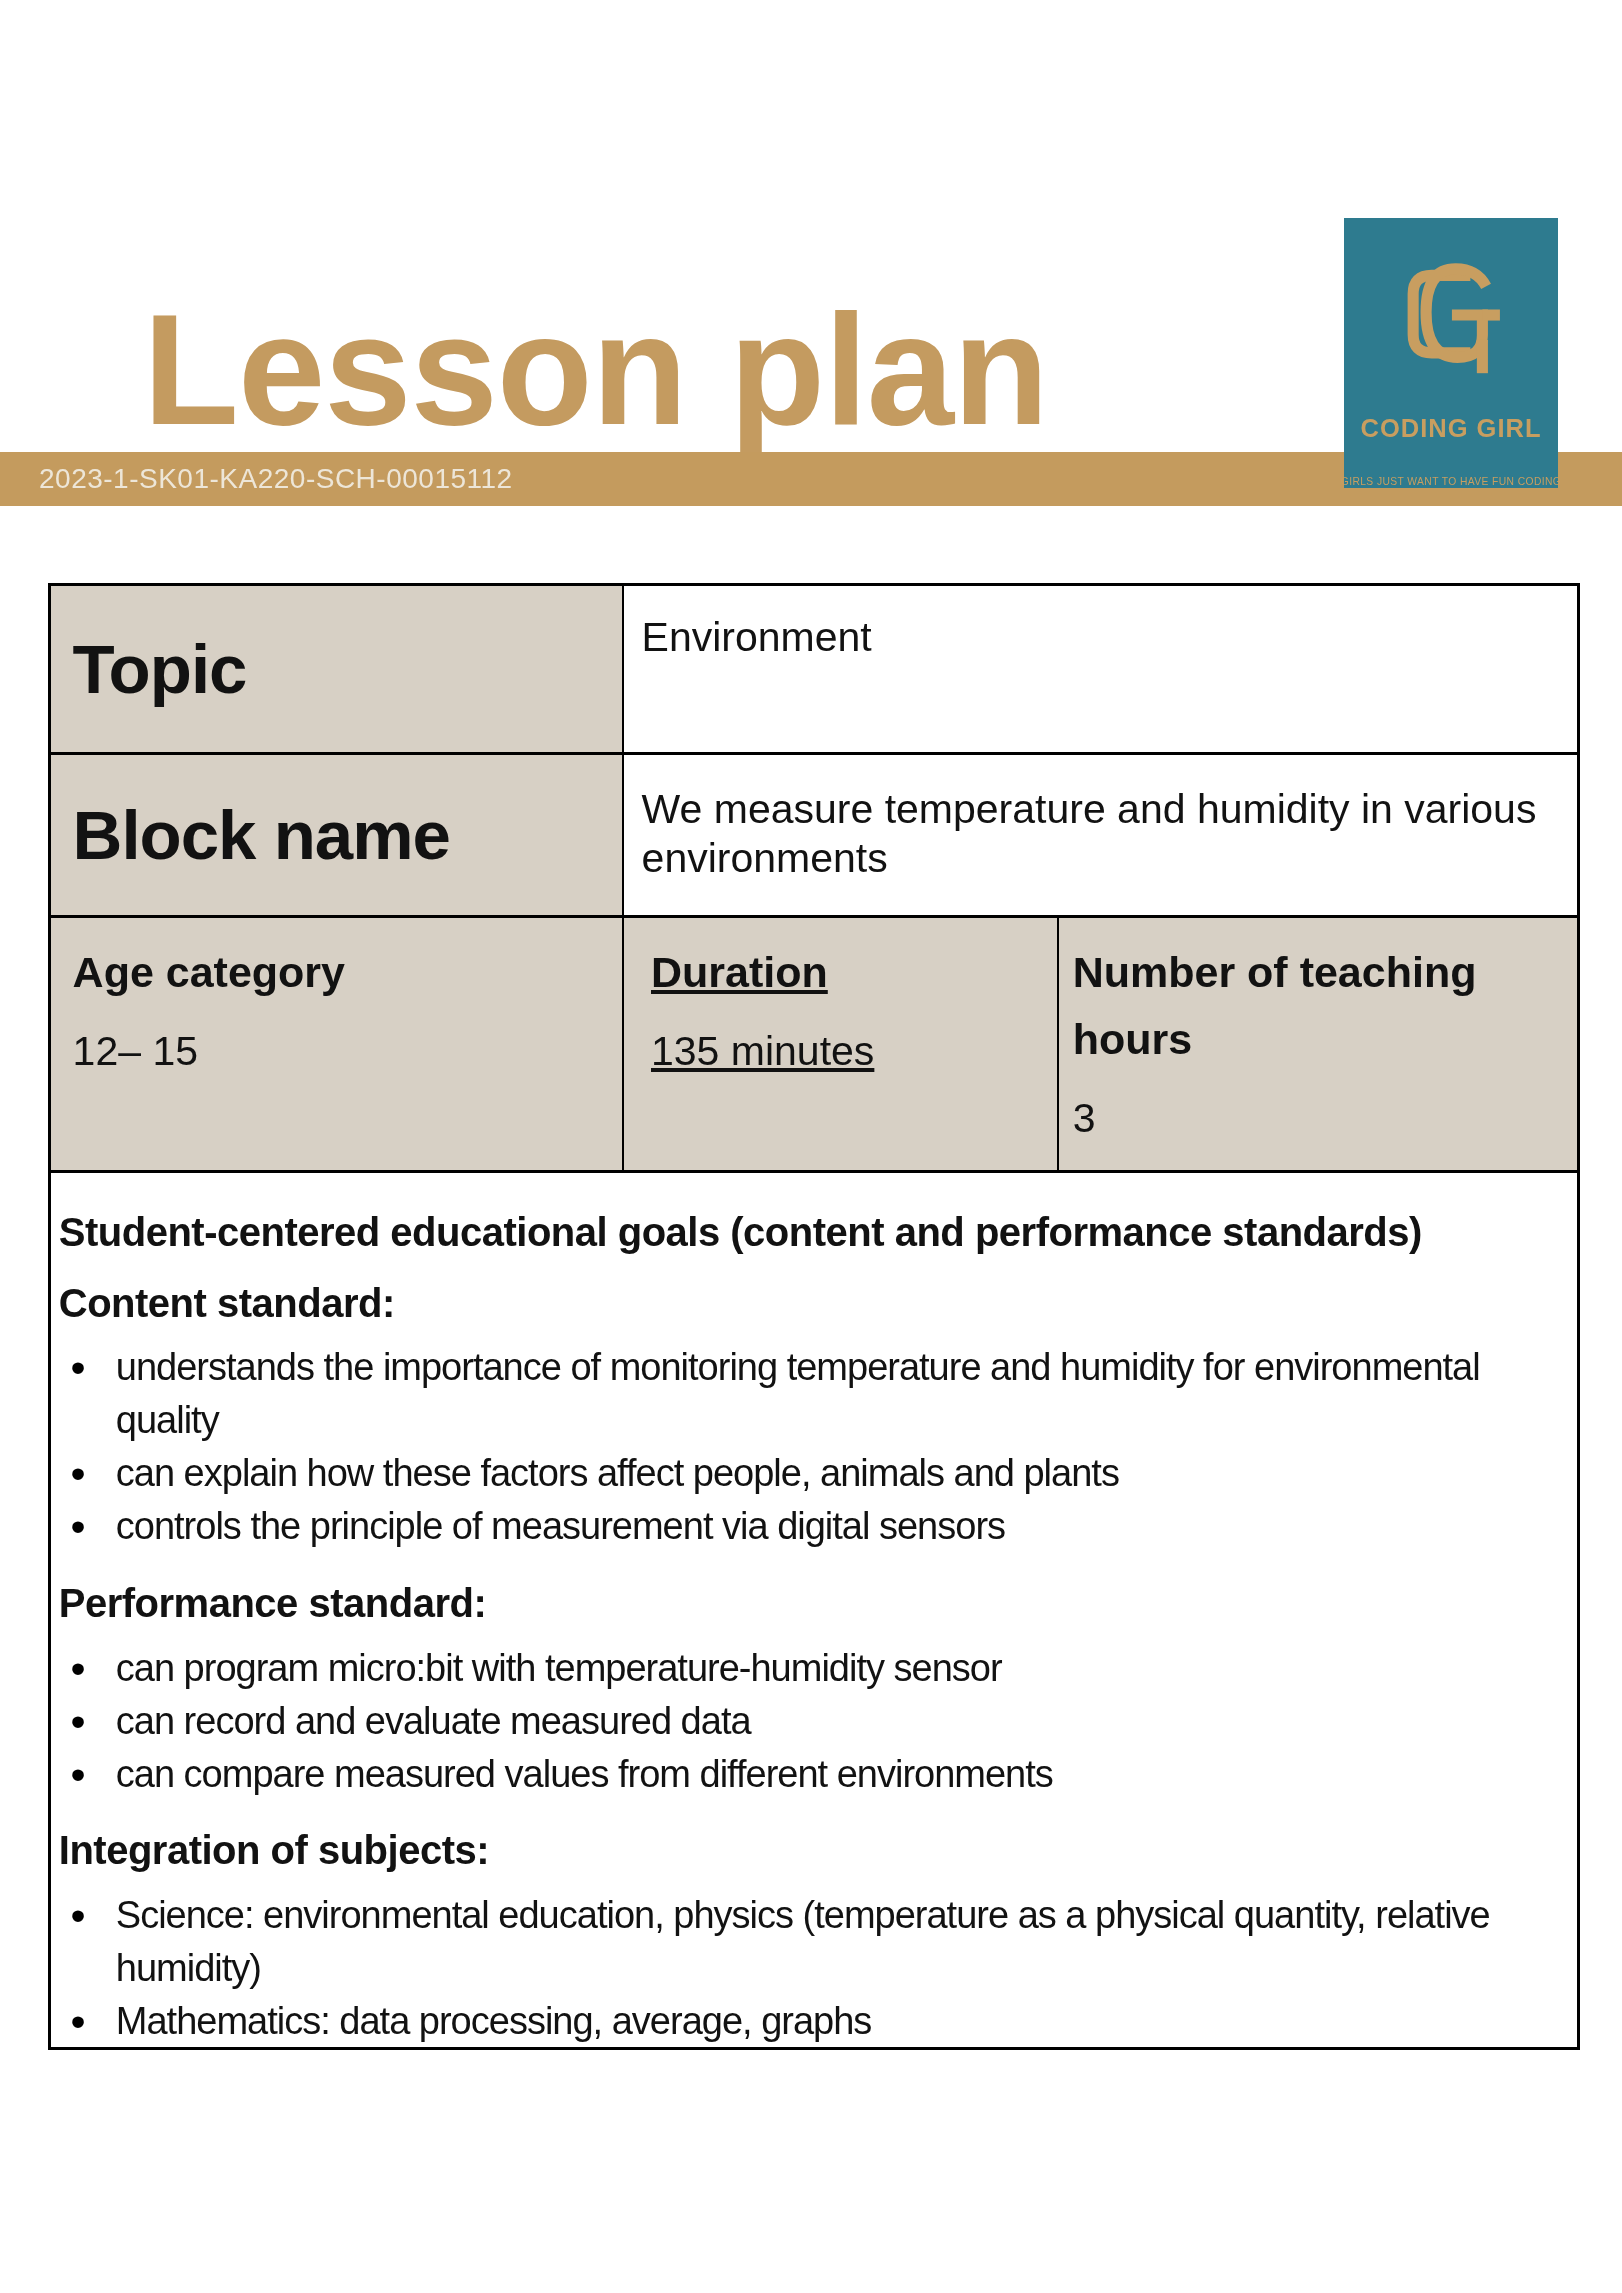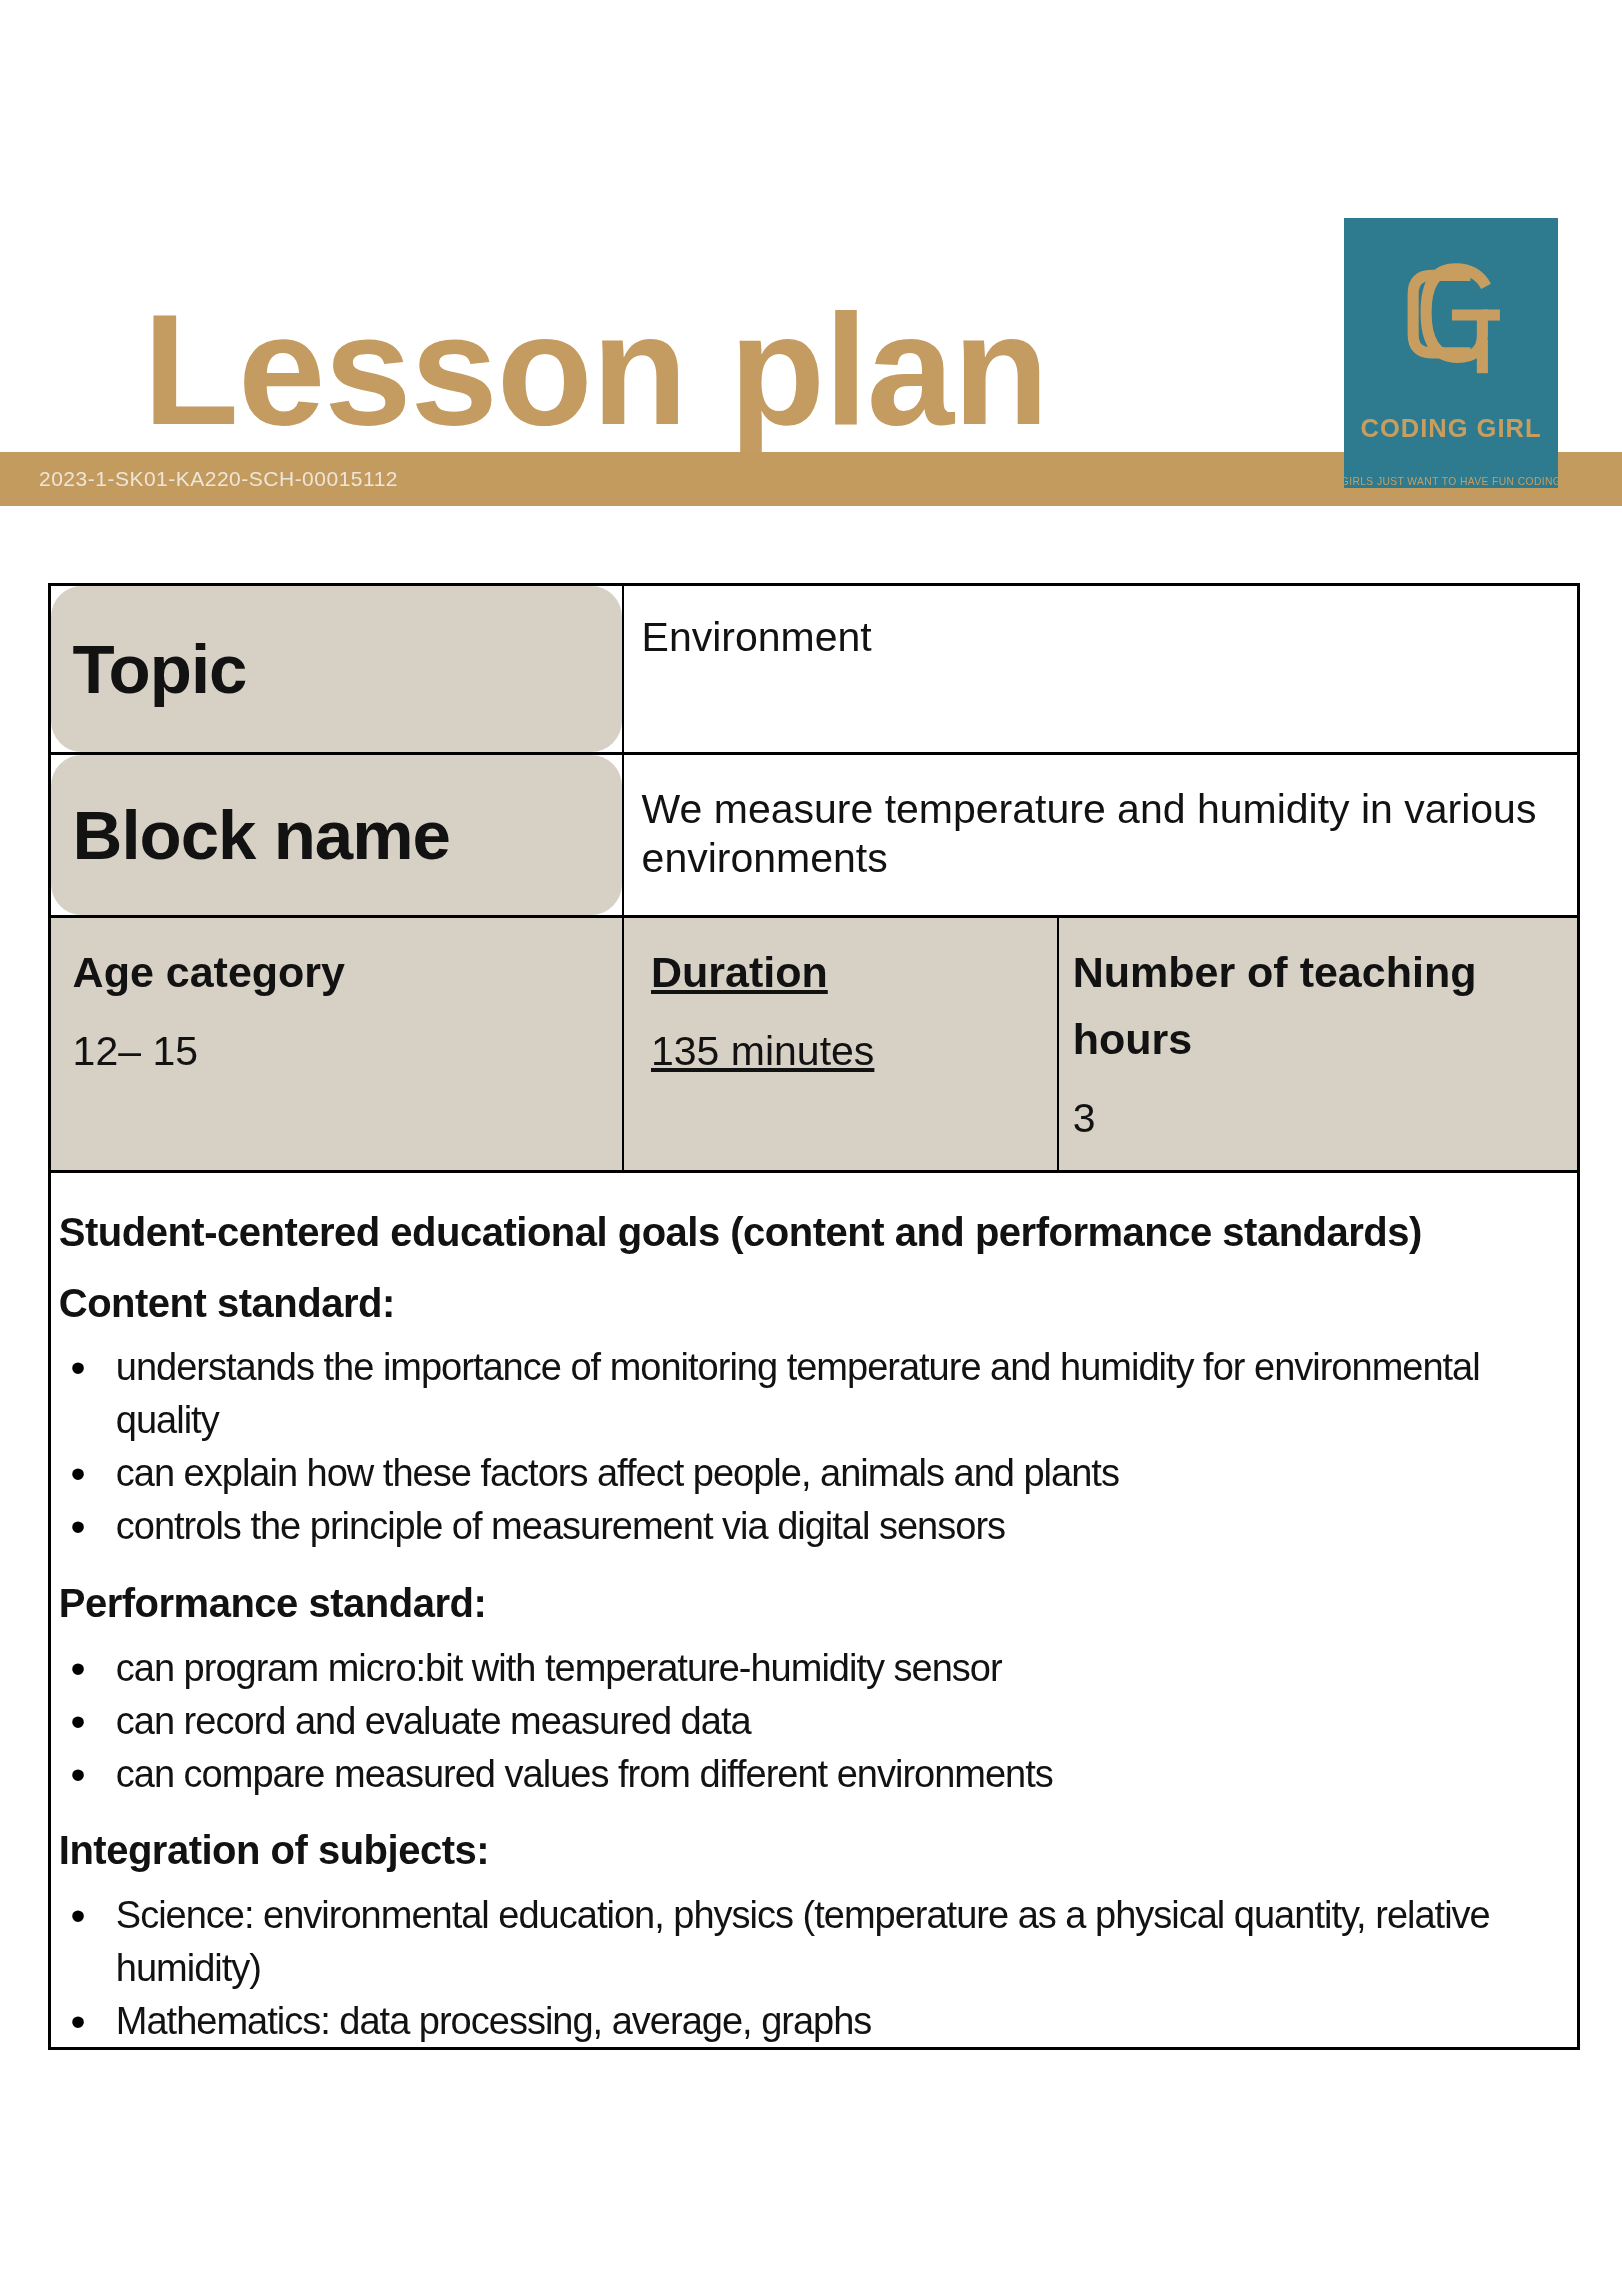--- a/index.html
+++ b/index.html
@@ -11,21 +11,21 @@
     position: absolute; left: 143px; top: 291px;
     font-size: 157px; line-height: 157px; font-weight: bold;
     letter-spacing: -1px; color: #C49B60; white-space: nowrap;
   }
   .gold-band {
     position: absolute; left: 0; top: 452px; width: 1622px; height: 54px;
     background: #C49B5E; z-index: 2;
   }
   .project-code {
     position: absolute; left: 39px; top: 15.7px;
-    font-size: 21px; line-height: 21.6px; letter-spacing: 0.5px;
+    font-size: 28px; line-height: 21.6px; letter-spacing: 0.5px;
     color: #EDE6D8;
   }
   .logo-box {
     position: absolute; left: 1344px; top: 218px; width: 214px; height: 270px;
     background: #2E7B8F; z-index: 3;
     display: flex; flex-direction: column; align-items: center; gap: 26px;
   }
   .logo-monogram { margin-top: 35px; width: 120px; height: 125px; }
   .logo-brand {
     margin-top: 9.8px; color: #C89E60; font-size: 25.5px; font-weight: bold;
@@ -46,21 +46,21 @@
   .cell { position: relative; }
   .cell + .cell { border-left: 2.9px solid #000; }
   .beige { background: #D7D0C5; }
 
   .row-main { height: 166px; }
   .row-main2 { height: 163px; }
   .row-meta { height: 255px; }
 
   .label-cell {
     width: 571px; flex: 0 0 571px;
-    display: flex; align-items: center; padding-left: 21.6px; border-radius: 31px;
+    display: flex; align-items: center; padding-left: 21.6px;
   }
   .label-cell .big-label { font-size: 69px; font-weight: bold; letter-spacing: -1px; }
   .value-cell { flex: 1 1 auto; padding-left: 17.6px; padding-right: 25.5px; }
   .value-text { font-size: 41px; line-height: 49px; }
   .row-main .value-cell { padding-top: 27.4px; }
   .row-main2 .value-cell { padding-top: 30px; }
 
   .meta-cell { padding: 20.6px 11.8px 0 21.6px; }
   .meta-c1 { width: 571px; flex: 0 0 571px; }
   .meta-c2 { width: 435px; flex: 0 0 435px; padding-left: 27px; text-decoration: underline; }

